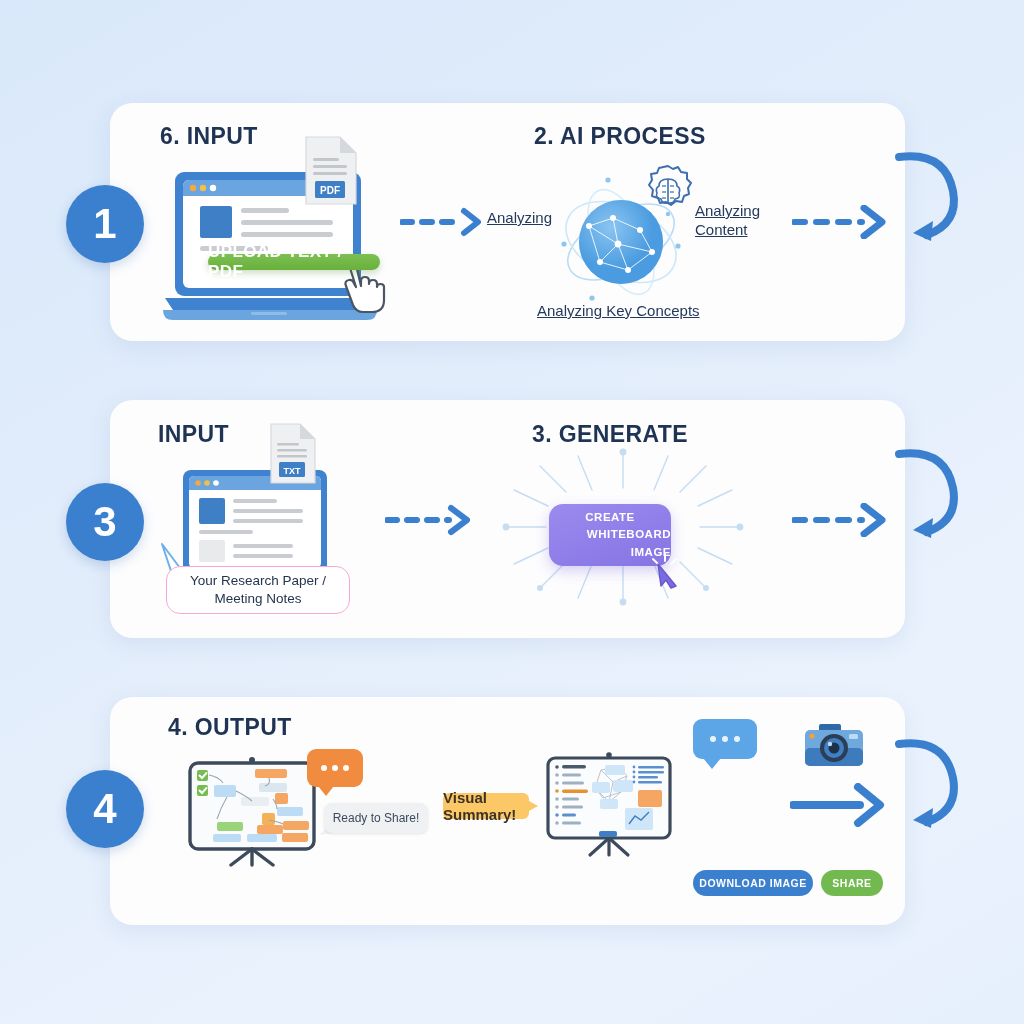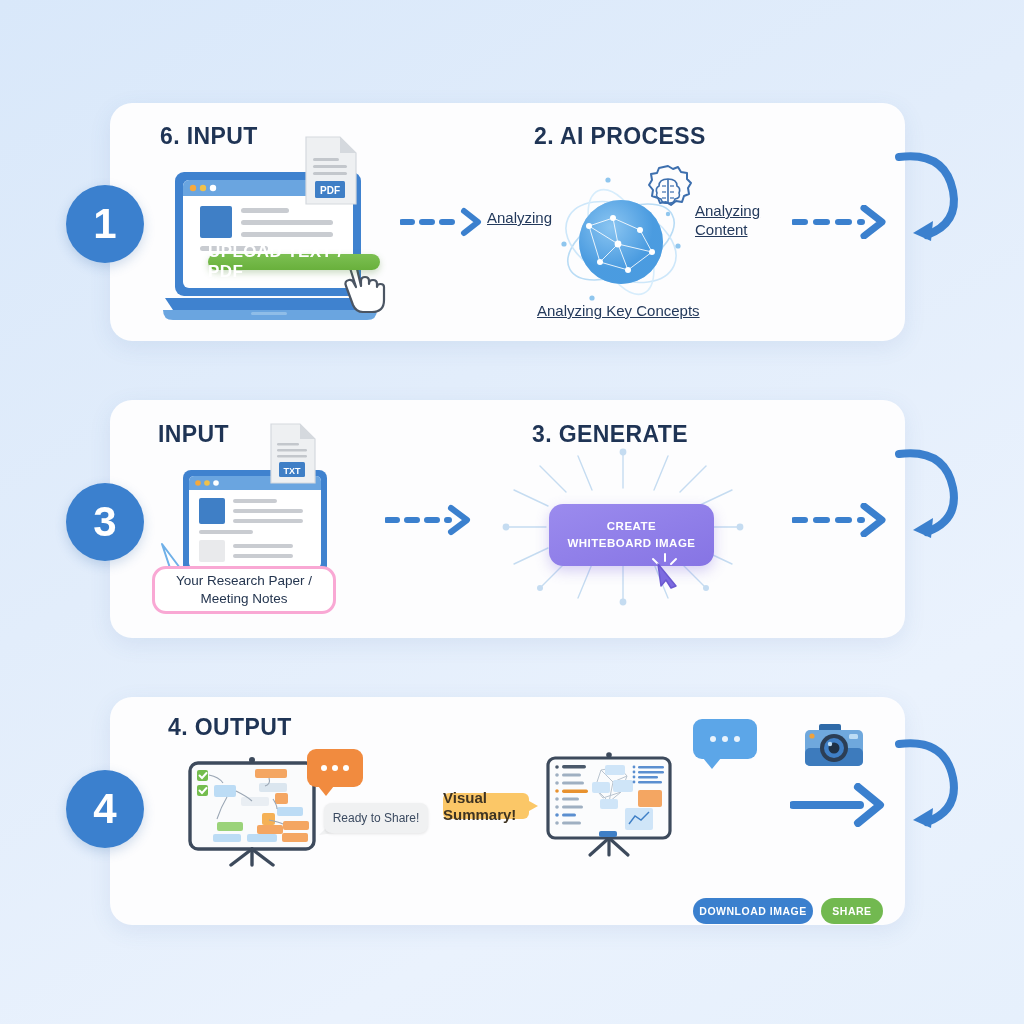--- a/index.html
+++ b/index.html
@@ -82,66 +82,66 @@
     letter-spacing: .4px;
     display: flex; align-items: center; justify-content: center;
     box-shadow: 0 3px 7px rgba(70,130,40,.28);
     z-index: 4;
   }
 
   
   .btn-create {
     position: absolute;
     left: 549px; top: 504px;
-    width: 165px; height: 62px;
+    width: 122px; height: 62px;
     background: linear-gradient(160deg,#9b8bee 0%,#8674e4 100%);
     border-radius: 14px;
     color: #fff;
     font-size: 11.5px; font-weight: 700;
     letter-spacing: .5px;
     display: flex; flex-direction: column; align-items: center; justify-content: center;
     line-height: 1.5;
     box-shadow: 0 5px 14px rgba(120,100,220,.30);
     z-index: 4;
+    text-align: right;
   }
 
   
   .pill {
     position: absolute;
     height: 26px;
     border-radius: 13px;
     color: #fff;
     font-size: 10.5px; font-weight: 700;
     letter-spacing: .5px;
     display: flex; align-items: center; justify-content: center;
     z-index: 5;
-    margin-top: 28px;
   }
   #btn-download { left: 693px; top: 870px; width: 120px; background: #3b80ce; }
   #btn-share    { left: 821px; top: 870px; width: 62px;  background: #72b950; }
 
   
   .ai-label {
     position: absolute;
     font-size: 15px;
     color: #243a5c;
     line-height: 1.24;
     white-space: pre-line;
     text-decoration: underline;
   }
   #lbl-analyzing       { left: 487px; top: 209px; }
   #lbl-analyzing-content { left: 695px; top: 202px; }
   #lbl-extracting      { left: 537px; top: 302px; }
 
   
   .callout-outline {
     position: absolute;
-    left: 152px; top: 566px;
+    left: 166px; top: 566px;
     width: 184px; height: 48px;
-    border: 3px solid #f9a8d4;
+    border: 1px solid #f9a8d4;
     border-radius: 14px;
     background: #ffffff;
     display: flex; flex-direction: column;
     align-items: center; justify-content: center;
     font-size: 13.5px; color: #24354f;
     line-height: 1.35;
     z-index: 5;
   }
 
   .bubble-gray {

